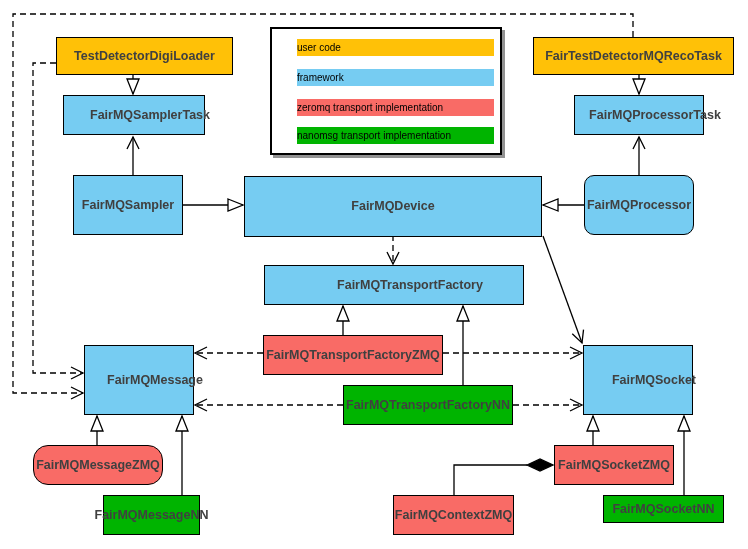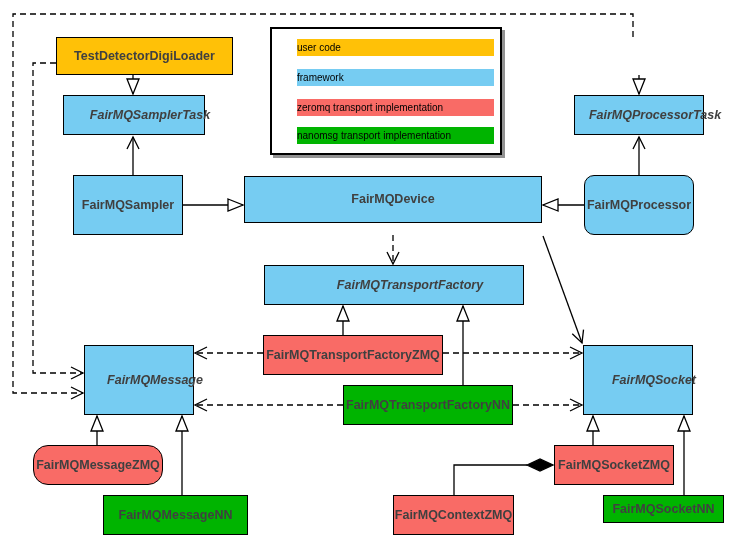--- a/index.html
+++ b/index.html
@@ -6,21 +6,21 @@
   #canvas{
     position:relative;width:748px;height:549px;background:#fff;overflow:hidden;
     font-family:"Liberation Sans",sans-serif;
   }
   #wires{position:absolute;left:0;top:0;width:748px;height:549px;}
   .node{
     position:absolute;box-sizing:border-box;border:1.5px solid #000;
     display:flex;align-items:center;justify-content:center;text-align:center;
     font-weight:bold;font-size:12.5px;color:#404040;white-space:nowrap;line-height:1;
   }
-  .abstract{font-style:italic;padding-left:32px;}
+  .abstract{padding-left:32px;}
   #legend{
     position:absolute;left:270px;top:27px;width:232px;height:128px;box-sizing:border-box;
     background:#fff;border:2px solid #000;box-shadow:3px 3px 0 rgba(110,110,110,.75);
   }
   .legend-bar{
     position:absolute;left:25px;width:197px;height:17px;box-sizing:border-box;
     display:flex;align-items:center;
     font-size:10px;font-weight:normal;color:#000000;white-space:nowrap;line-height:1;
   }
 </style>
@@ -75,27 +75,28 @@
         <span>nanomsg transport implementation</span>
       </div>
     <div class="legend-bar" style="top: 70px; background-color: rgb(249, 107, 102);">
         <span>zeromq transport implementation</span>
       </div>
   </div>
 
   <div class="node" style="left: 56px; top: 37px; width: 177px; height: 38px; background-color: rgb(255, 193, 7);">TestDetectorDigiLoader</div>
   <div class="node abstract" style="left: 63px; top: 95px; width: 142px; height: 40px; background-color: rgb(118, 204, 242);">FairMQSamplerTask</div>
   <div class="node" style="left: 73px; top: 175px; width: 110px; height: 60px; background-color: rgb(118, 204, 242);">FairMQSampler</div>
-  <div class="node" style="left: 244px; top: 176px; width: 298px; height: 47px; background-color: rgb(118, 204, 242); text-align: center;">FairMQDevice</div>
+  <div class="node" style="left: 244px; top: 176px; width: 298px; height: 61px; background-color: rgb(118, 204, 242); text-align: center;">FairMQDevice</div>
+  <div class="node" style="left: 533px; top: 37px; width: 201px; height: 38px; background-color: rgb(255, 193, 7);">FairTestDetectorMQRecoTask</div>
   <div class="node abstract" style="left: 574px; top: 95px; width: 130px; height: 40px; background-color: rgb(118, 204, 242);">FairMQProcessorTask</div>
   <div class="node" style="left: 584px; top: 175px; width: 110px; height: 60px; background-color: rgb(118, 204, 242); border-radius: 10px;">FairMQProcessor</div>
   <div class="node abstract" style="left: 264px; top: 265px; width: 260px; height: 40px; background-color: rgb(118, 204, 242);">FairMQTransportFactory</div>
   <div class="node" style="left: 263px; top: 335px; width: 180px; height: 40px; background-color: rgb(249, 107, 102);">FairMQTransportFactoryZMQ</div>
   <div class="node" style="left: 343px; top: 385px; width: 170px; height: 40px; background-color: rgb(0, 180, 0);">FairMQTransportFactoryNN</div>
   <div class="node abstract" style="left: 84px; top: 345px; width: 110px; height: 70px; background-color: rgb(118, 204, 242);">FairMQMessage</div>
   <div class="node" style="left: 33px; top: 445px; width: 130px; height: 40px; background-color: rgb(249, 107, 102); border-radius: 15px;">FairMQMessageZMQ</div>
-  <div class="node" style="left: 103px; top: 495px; width: 145px; height: 40px; background-color: rgb(0, 180, 0);">FairMQMessageNN</div>
+  <div class="node" style="left: 103px; top: 495px; width: 97px; height: 40px; background-color: rgb(0, 180, 0);">FairMQMessageNN</div>
   <div class="node abstract" style="left: 583px; top: 345px; width: 110px; height: 70px; background-color: rgb(118, 204, 242);">FairMQSocket</div>
   <div class="node" style="left: 554px; top: 445px; width: 120px; height: 40px; background-color: rgb(249, 107, 102);">FairMQSocketZMQ</div>
   <div class="node" style="left: 603px; top: 495px; width: 121px; height: 28px; background-color: rgb(0, 180, 0); text-align: center;">FairMQSocketNN</div>
   <div class="node" style="left: 393px; top: 495px; width: 121px; height: 40px; background-color: rgb(249, 107, 102);">FairMQContextZMQ</div>
 
 </div>
 
 </body></html>

